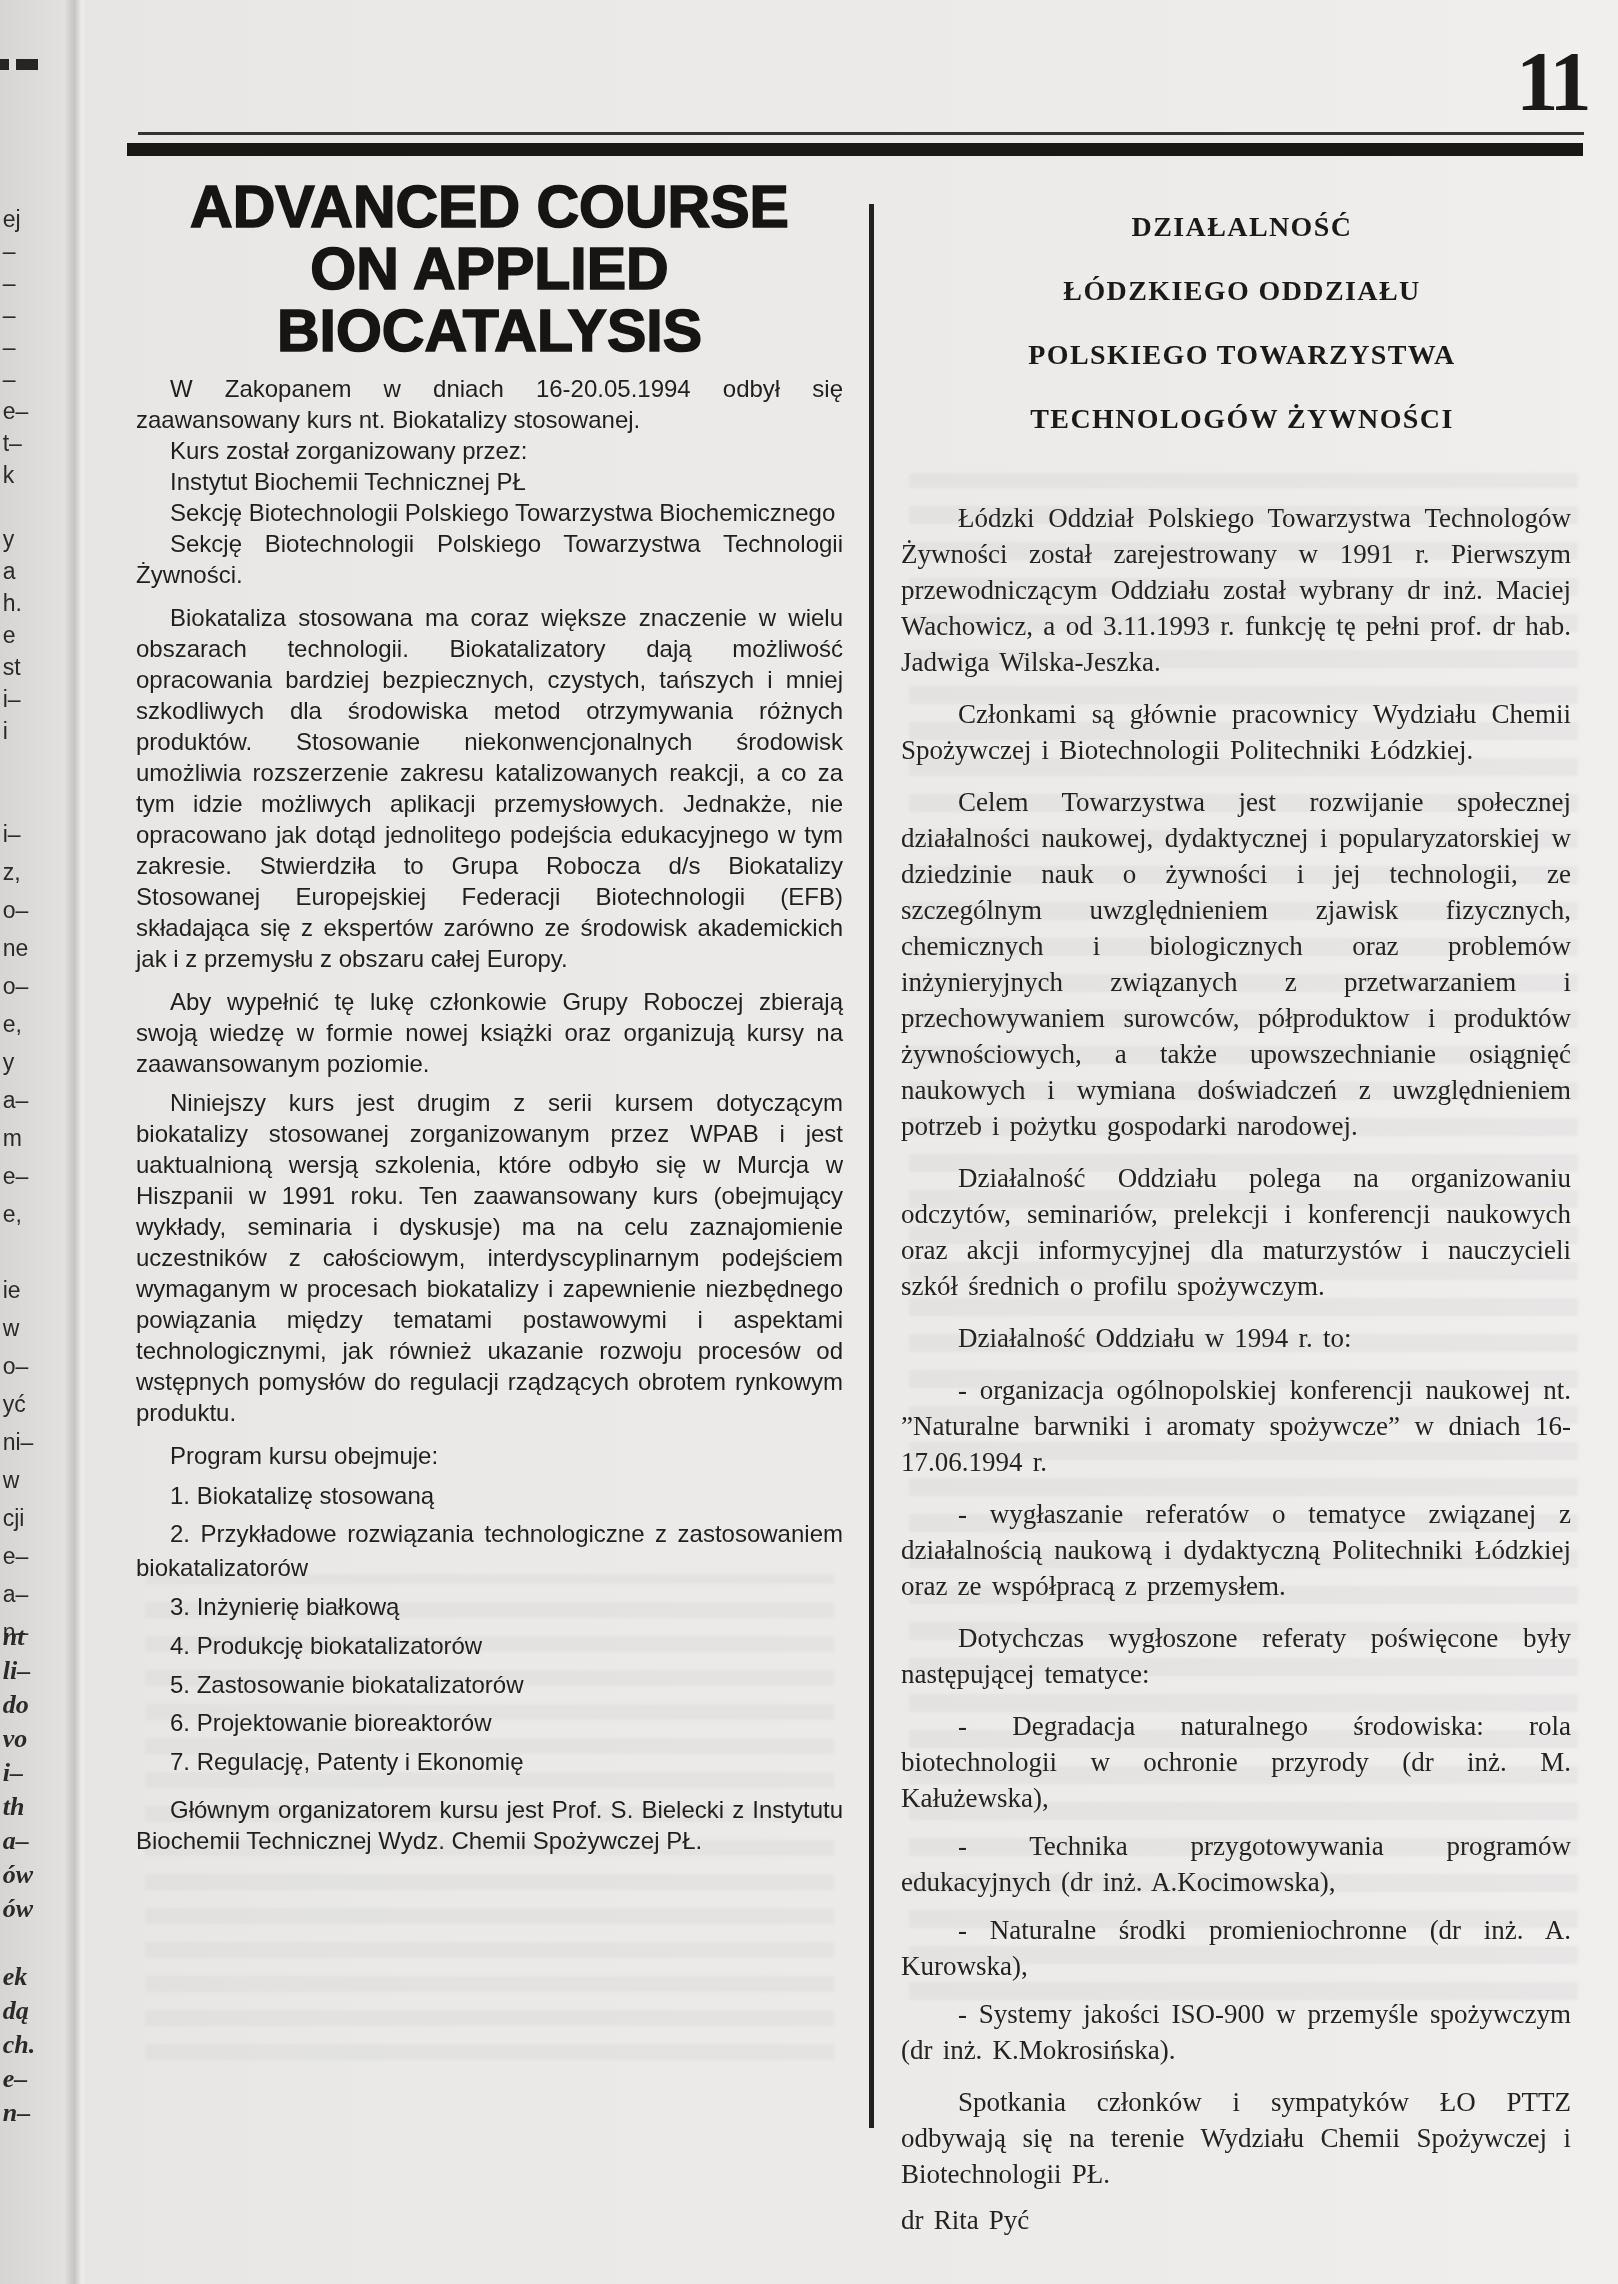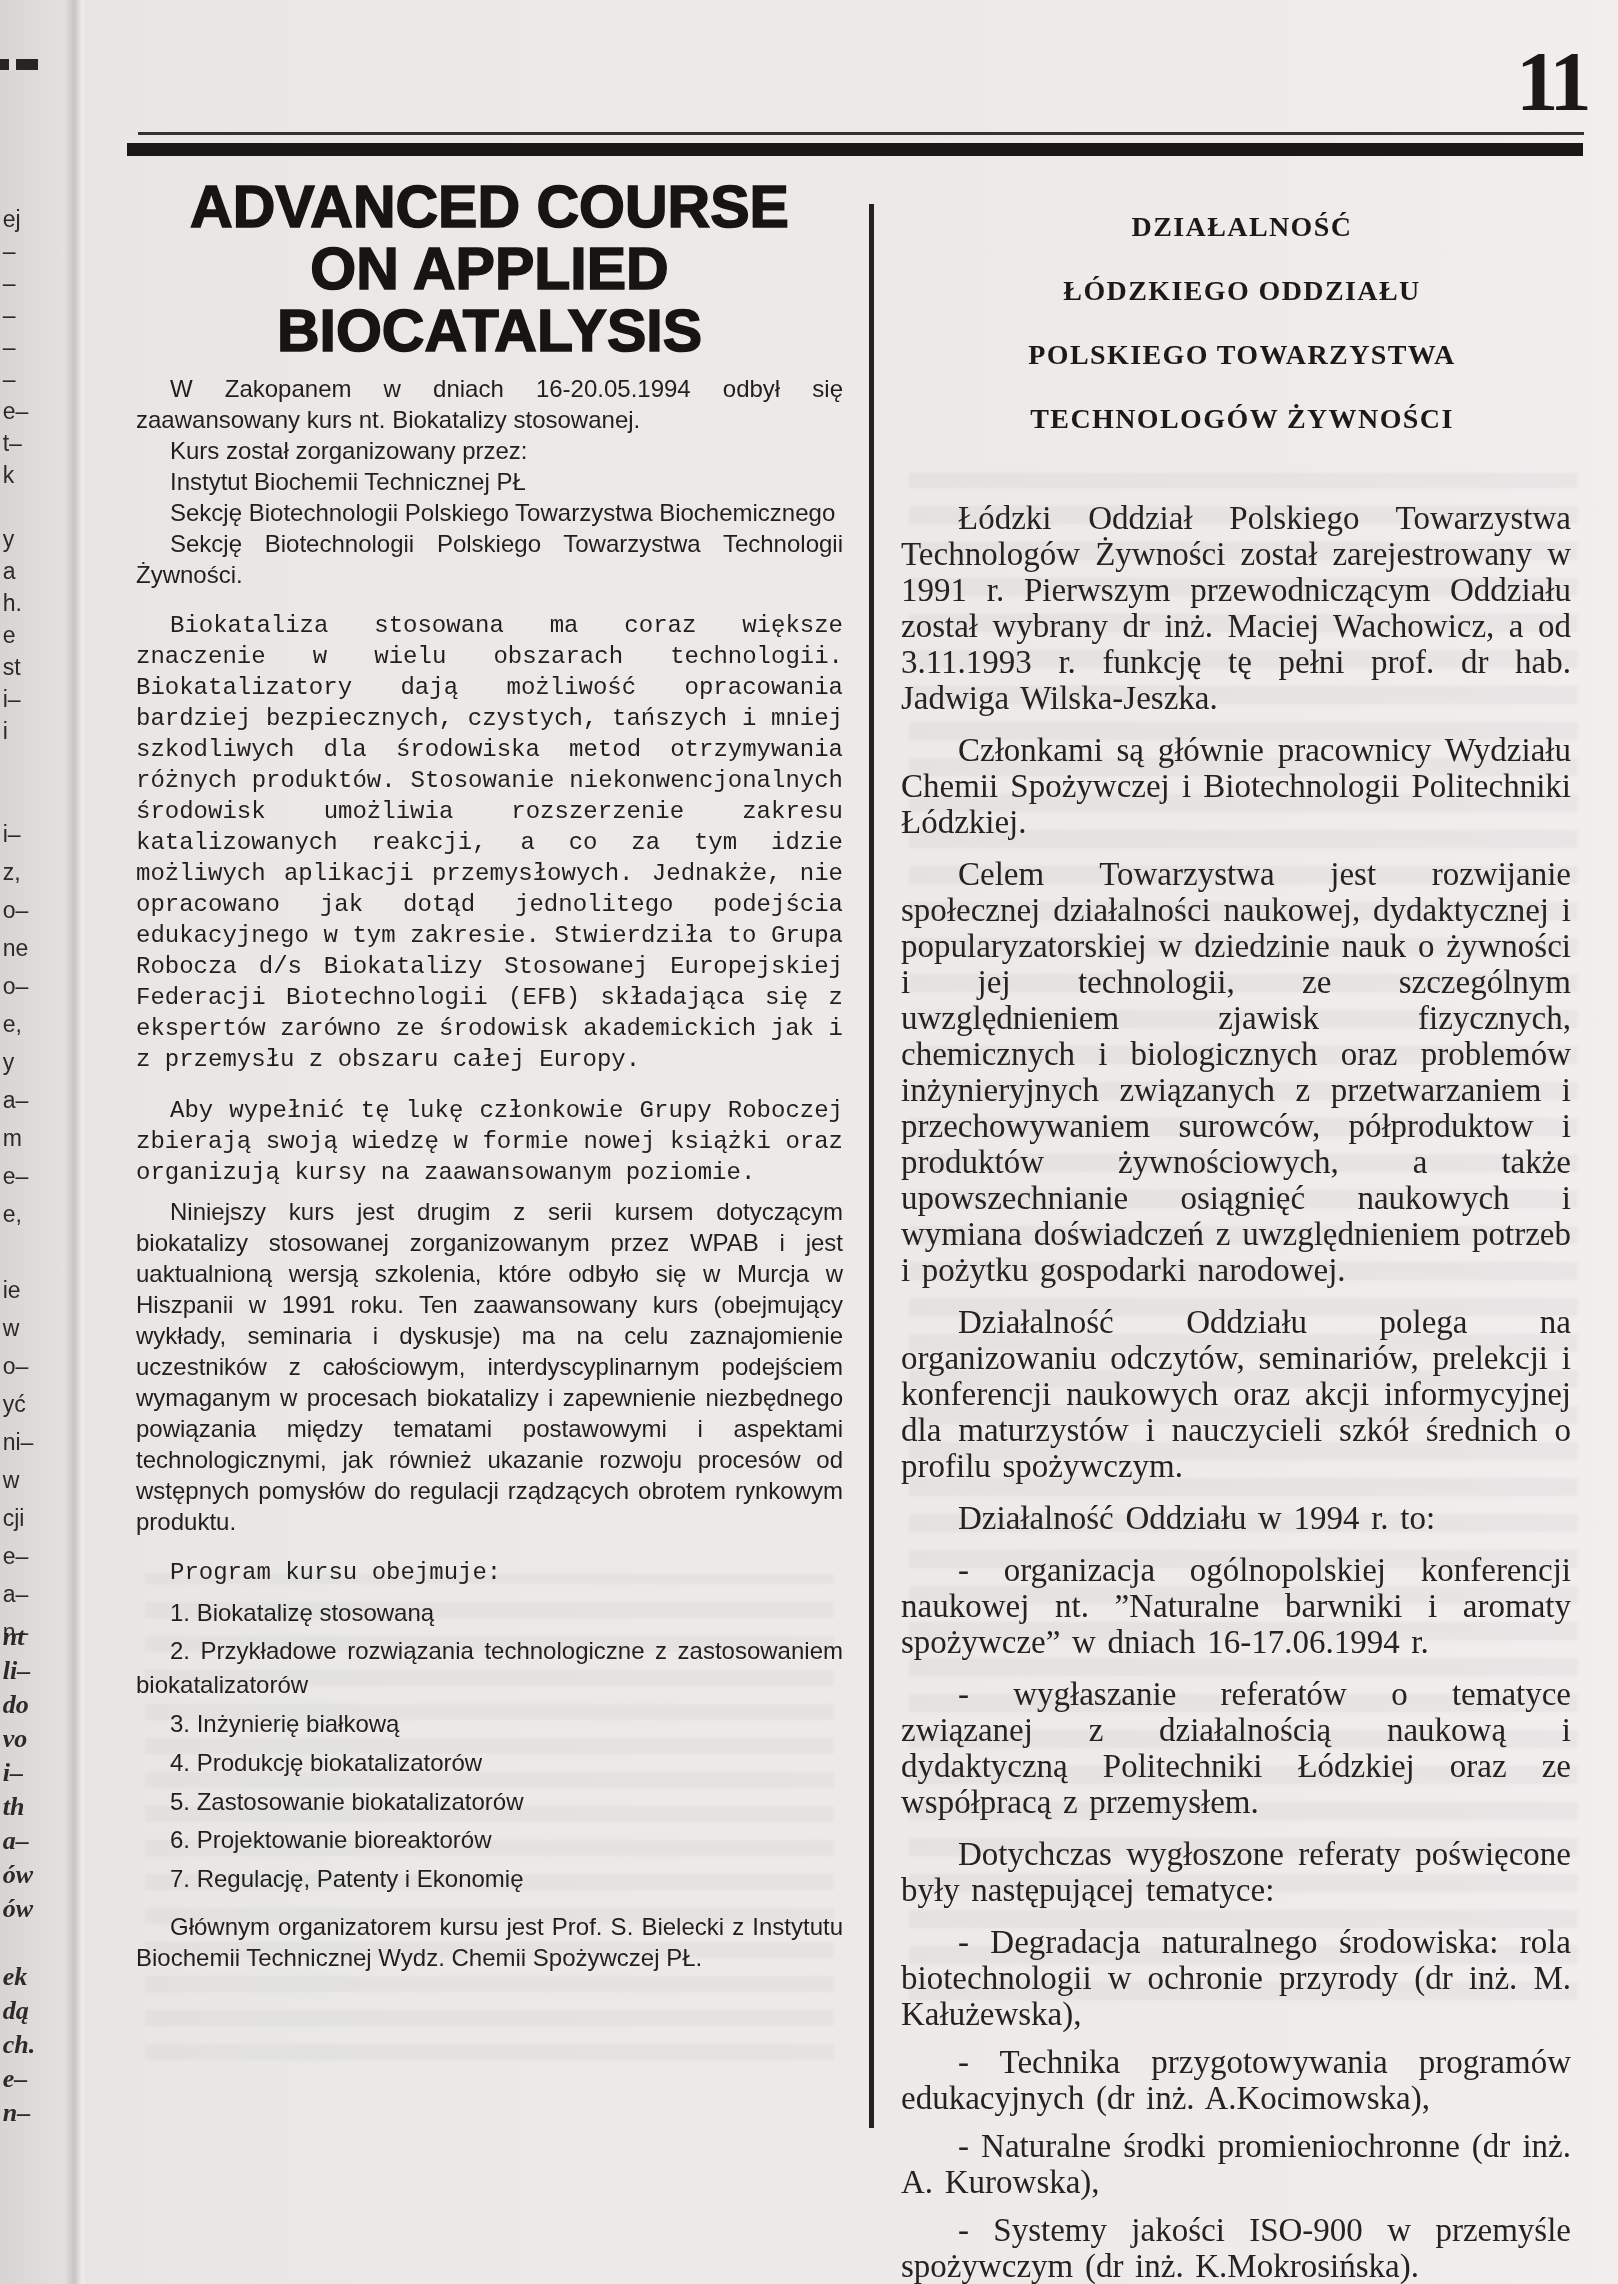--- a/index.html
+++ b/index.html
@@ -33,34 +33,34 @@
             font-family:"Liberation Serif", serif; font-style:italic; font-weight:bold; }
 
   
   .col-left { position:absolute; left:136px; top:176px; width:707px; }
   .col-left h1 { margin:0; text-align:center; font-size:59px; line-height:62px;
     font-weight:bold; color:#161513; letter-spacing:0px; -webkit-text-stroke:1.6px #161513; }
   .col-left h1 span { display:block; }
   .col-left p { margin:0; font-size:24px; line-height:31px; text-align:justify;
     text-indent:34px; color:#201f1d; }
   .col-left p.first   { margin-top:10.8px; }
-  .col-left p.gap-sm  { margin-top:20px;font-family:Liberation Mono, monospace; }
+  .col-left p.gap-sm  { margin-top:12px; }
   .col-left p.gap-md  { margin-top:8px; }
   .program { list-style:none; margin:8px 0 0 0; padding:0; }
   .program li { font-size:24px; line-height:34px; text-align:justify; text-indent:34px;
     margin:0 0 4.7px 0; color:#201f1d; }
   .closing { margin-top:15px !important; }
 
   
   .col-right { position:absolute; left:901px; top:195px; width:682px;
     font-family:"Liberation Serif", serif; }
   .col-right h2 { margin:0; text-align:center; font-weight:bold; font-size:28px;
     line-height:64px; letter-spacing:1.4px; color:#1b1a18; }
   .col-right h2 span { display:block; }
-  .col-right p { margin:12px 12px 0 0; font-size:33px; line-height:36px; text-align:justify;
+  .col-right p { margin:12px 12px 0 0; font-size:27px; line-height:36px; text-align:justify;
     text-indent:57px; word-spacing:3.4px; color:#24231f; }
   .col-right p.first { margin-top:49px; }
   .col-right p.gap   { margin-top:16px; }
   .signature { text-align:center; text-indent:0 !important;
     padding-right:64px; margin-top:9.5px !important; }
 
   
   .bleed { position:absolute; pointer-events:none; filter:blur(1.4px); }
   .bleed-r { left:909px; top:473px;  width:669px;  height:1527px;
     background:repeating-linear-gradient(0deg, rgba(96,94,90,0.055) 0 17.6px, rgba(0,0,0,0) 17.6px 36px); }

